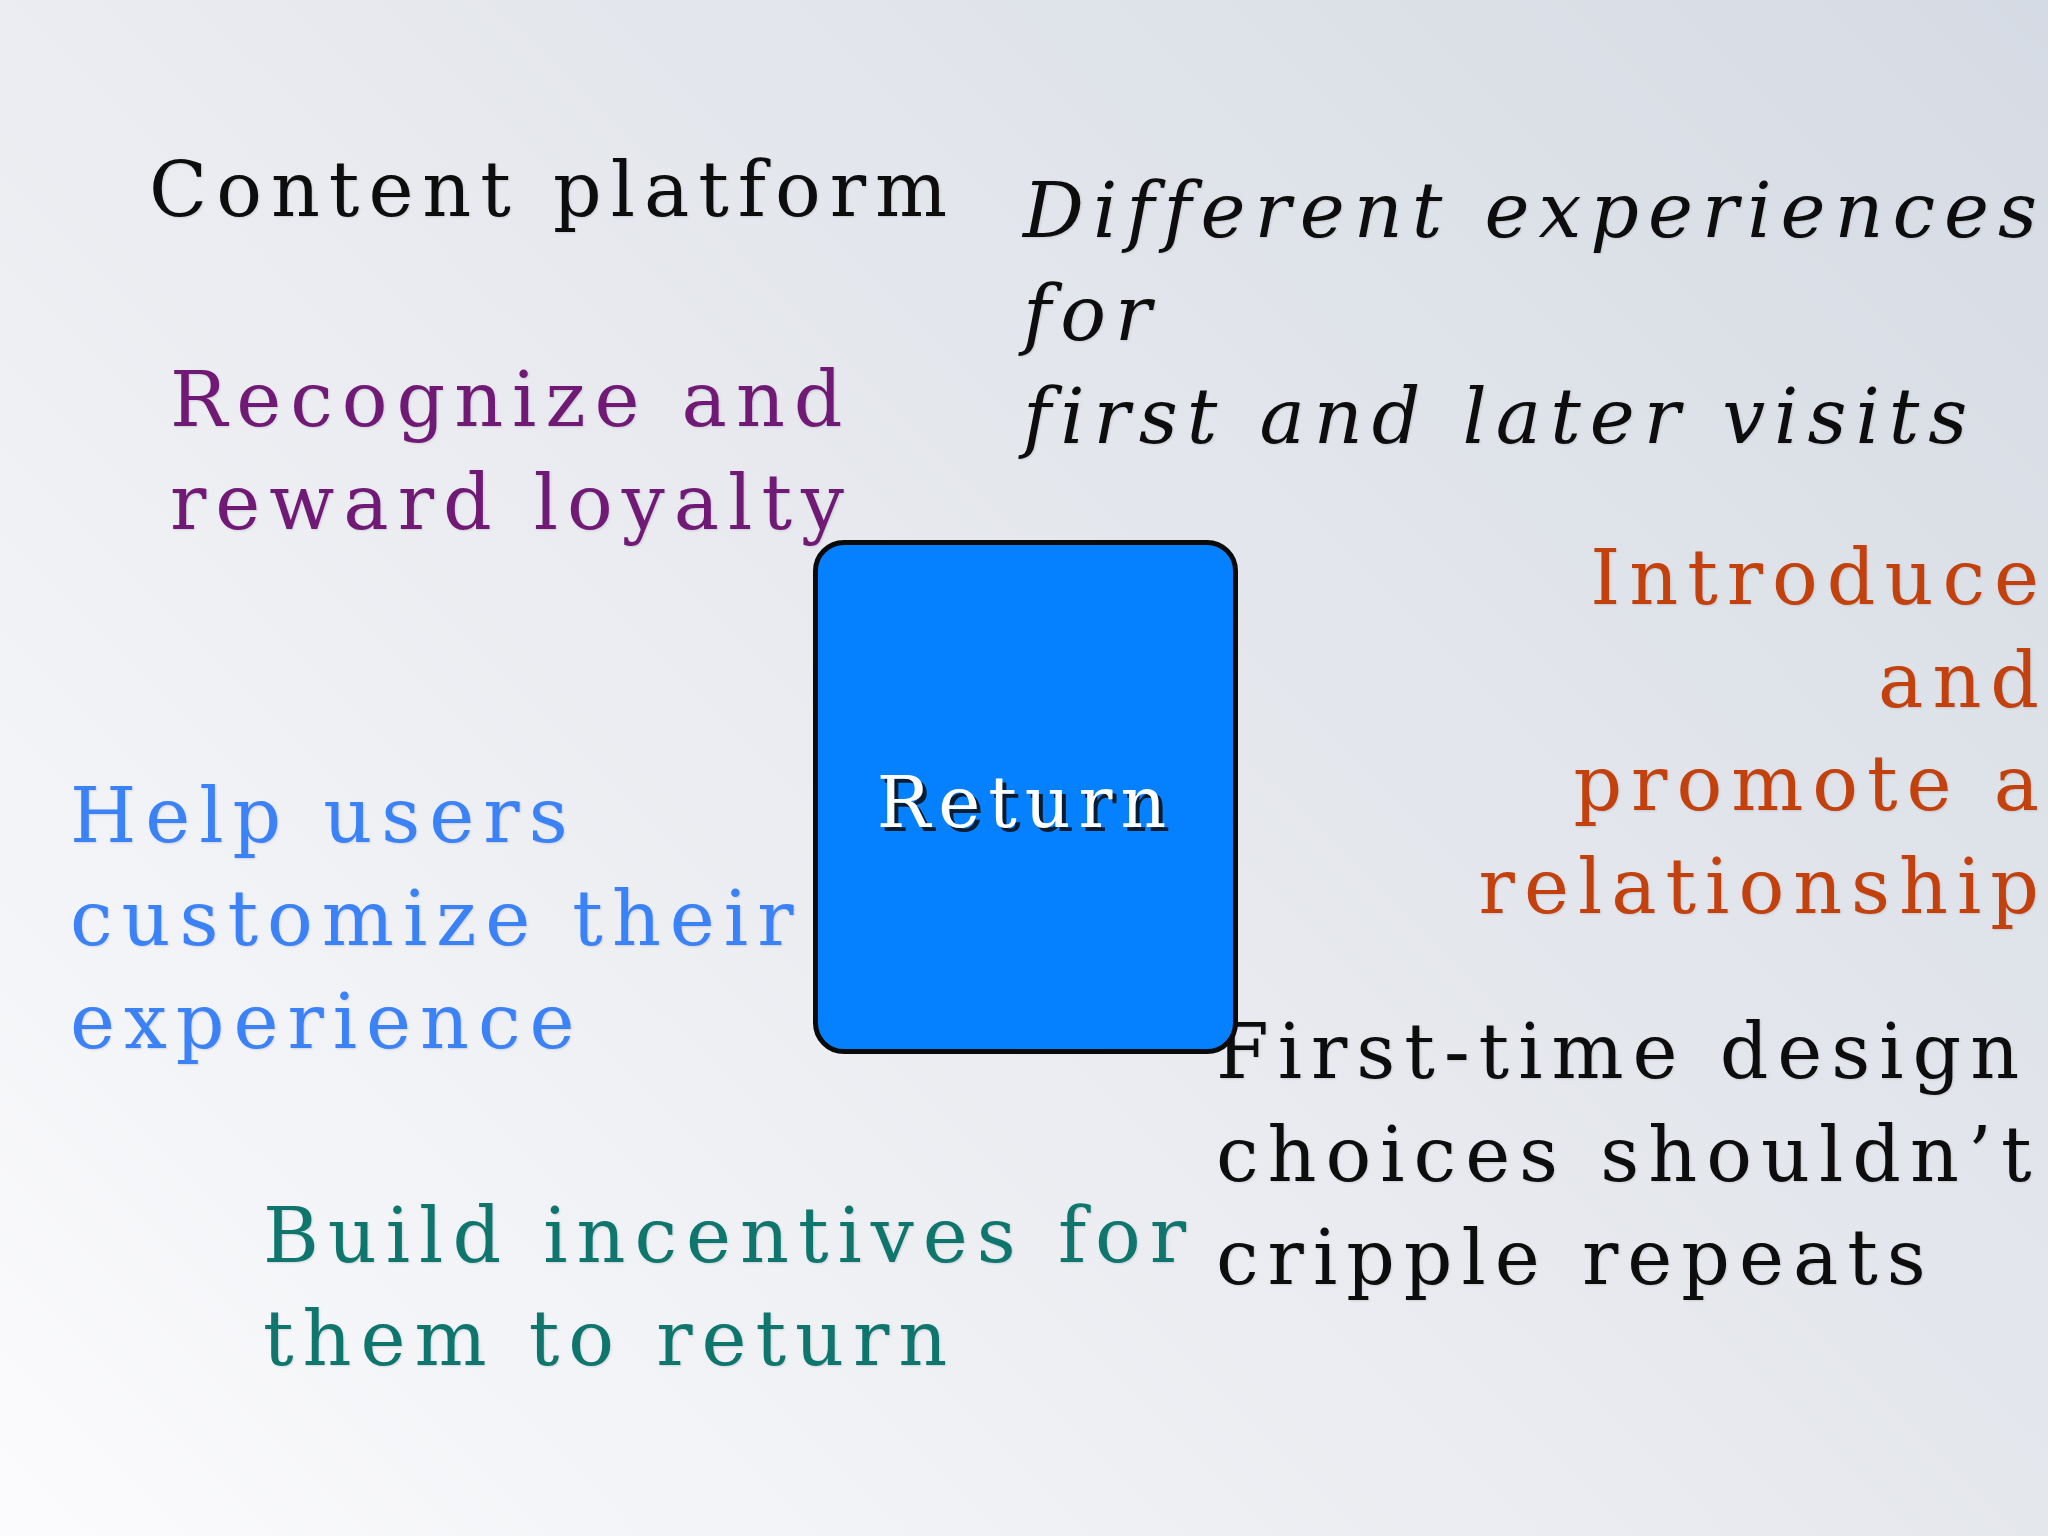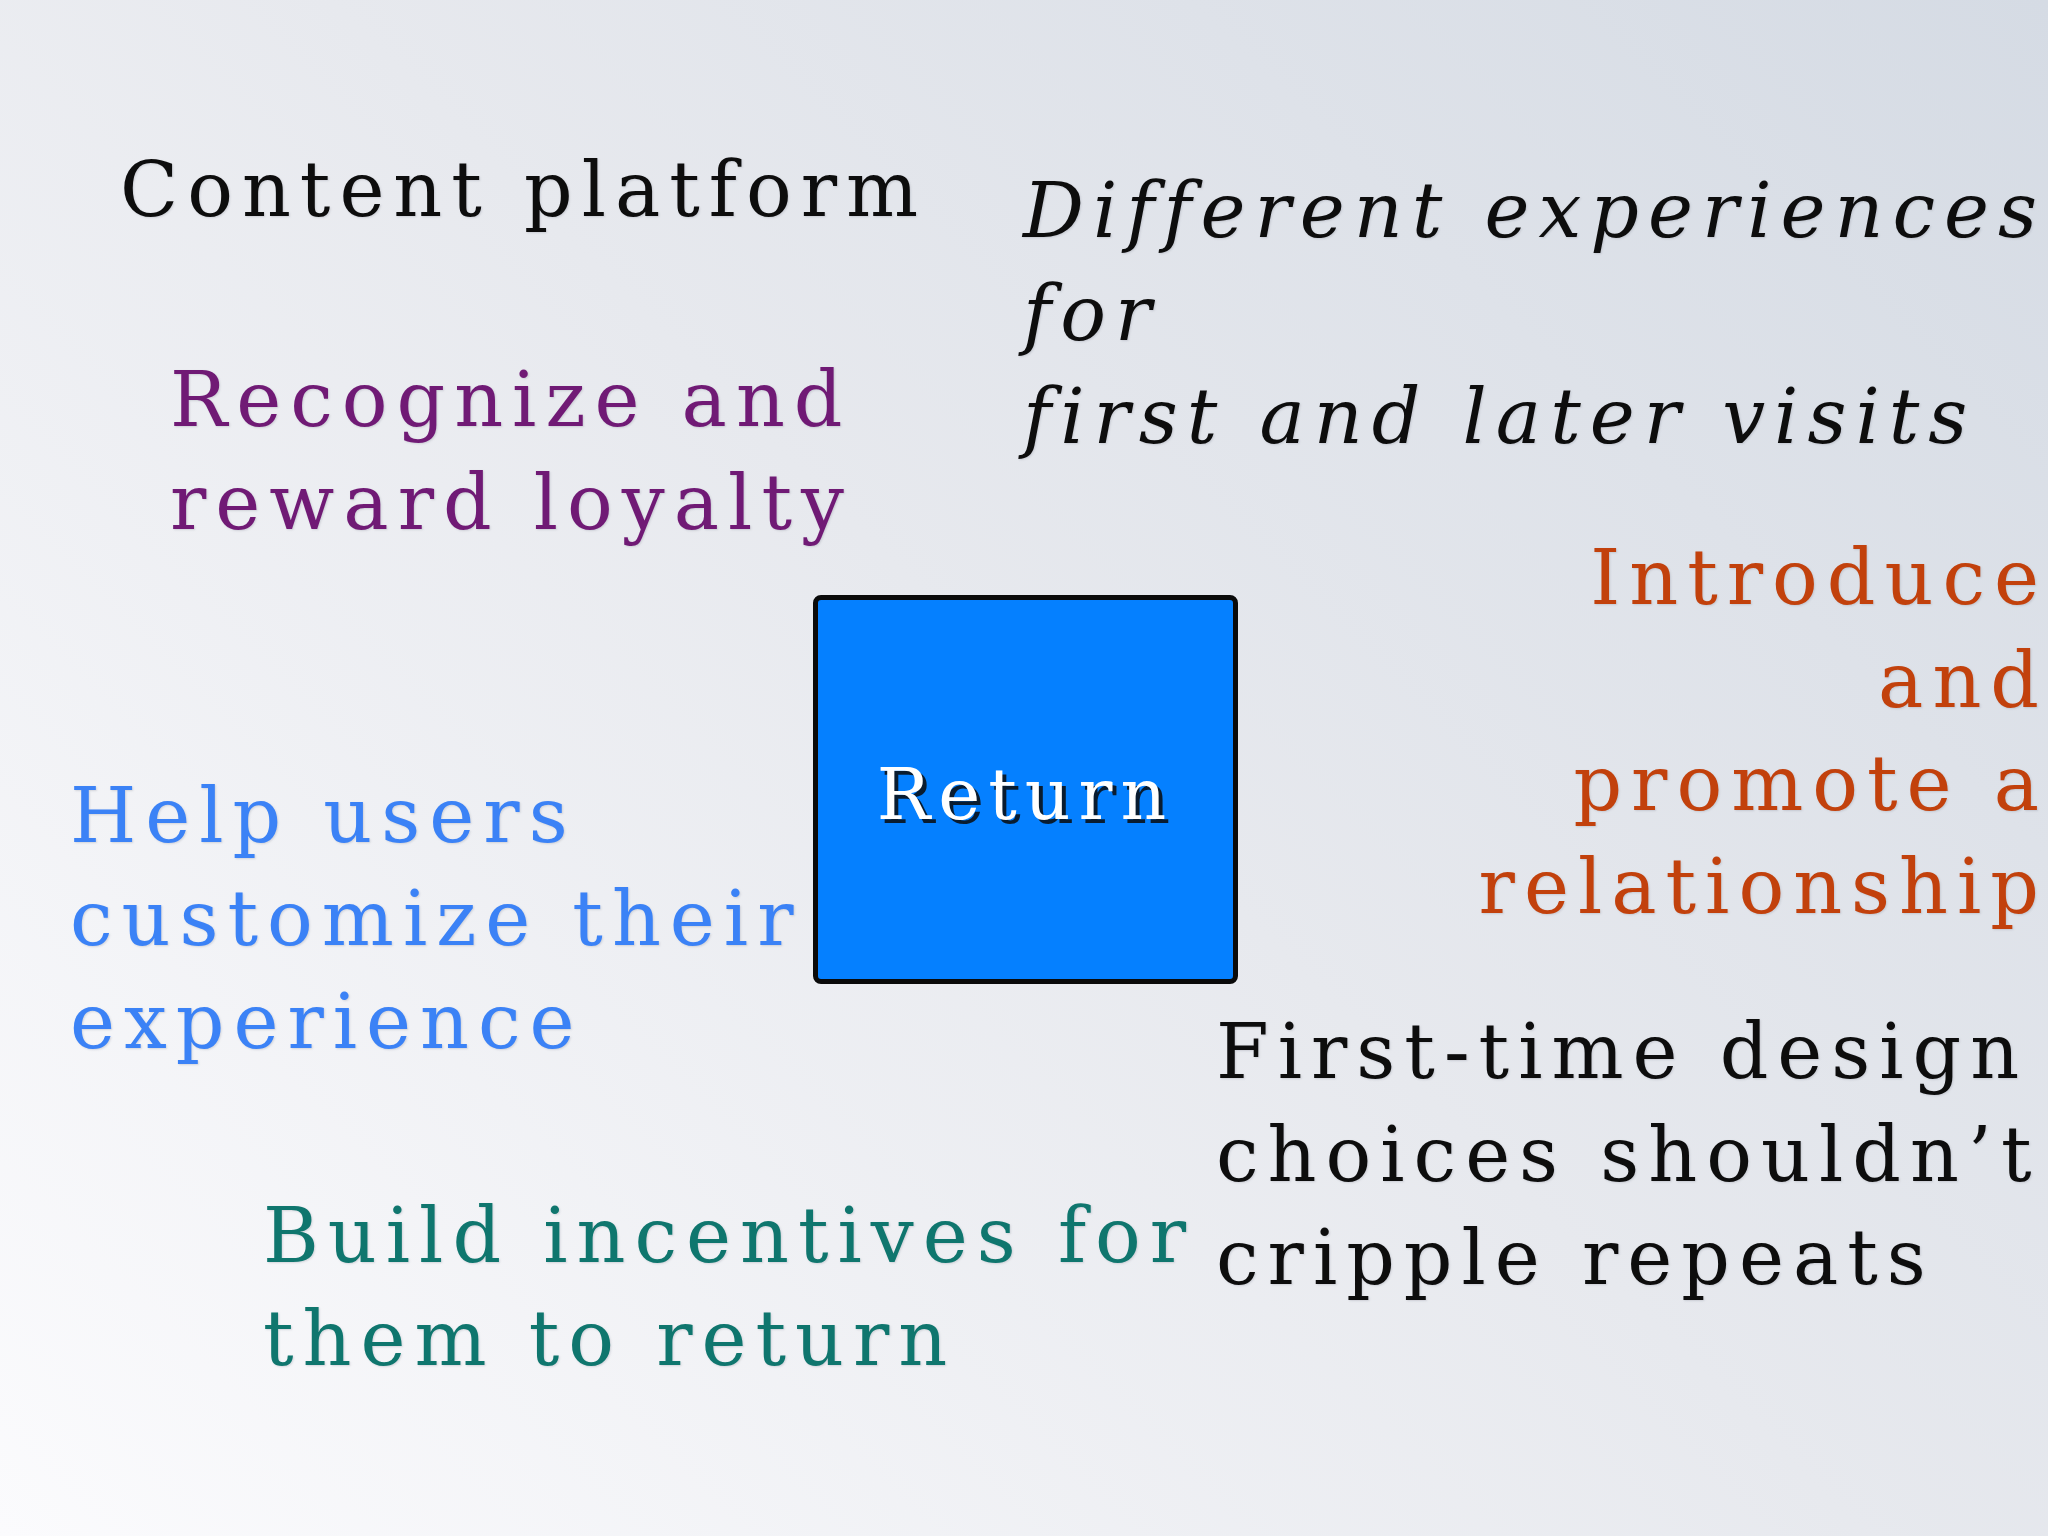--- a/index.html
+++ b/index.html
@@ -16,25 +16,25 @@
     color: #0d0d0d;
     font-size: 76px;
     line-height: 103px;
     letter-spacing: 9px;
     white-space: pre-line;
     text-shadow: 1px 1px 2px rgba(120,125,140,0.25);
   }
   .center-node {
     position: absolute;
     left: 813px;
-    top: 595px;
+    top: 540px;
     width: 425px;
-    height: 389px;
+    height: 514px;
     border: 5px solid #0a0a0a;
-    border-radius: 8px;
+    border-radius: 31px;
     background: #0580ff;
     display: flex;
     align-items: center;
     justify-content: center;
     padding-top: 10px;
   }
   .center-node .label {
     color: #ffffff;
     font-size: 71px;
     letter-spacing: 8px;
@@ -45,21 +45,21 @@
   #n-different { left: 1023px; top: 159px;  }
   #n-recognize { left: 170px;  top: 348px;  }
   #n-introduce { left: 1388px; top: 526px;  }
   #n-help      { left: 70px;   top: 764px;  }
   #n-firsttime { left: 1216px; top: 1000px; }
   #n-build     { left: 263px;  top: 1184px; }
 </style>
 </head>
 <body style="background: linear-gradient(225deg, rgb(213, 219, 228) 0%, rgb(231, 233, 238) 48%, rgb(251, 251, 253) 100%);">
 
-<div id="n-content" class="note" style="color: rgb(13, 13, 13);">Content platform</div>
+<div id="n-content" class="note" style="color: rgb(13, 13, 13); margin-left: 29px;">Content platform</div>
 <div id="n-different" class="note" style="color: rgb(13, 13, 13); font-style: italic;">Different experiences for
 first and later visits</div>
 <div id="n-recognize" class="note" style="color: #701a75;">Recognize and
 reward loyalty</div>
 <div id="n-introduce" class="note" style="color: #c2410c; text-align: right;">Introduce and
 promote a
 relationship</div>
 <div id="n-help" class="note" style="color: #3b82f6;">Help users
 customize their
 experience</div>

